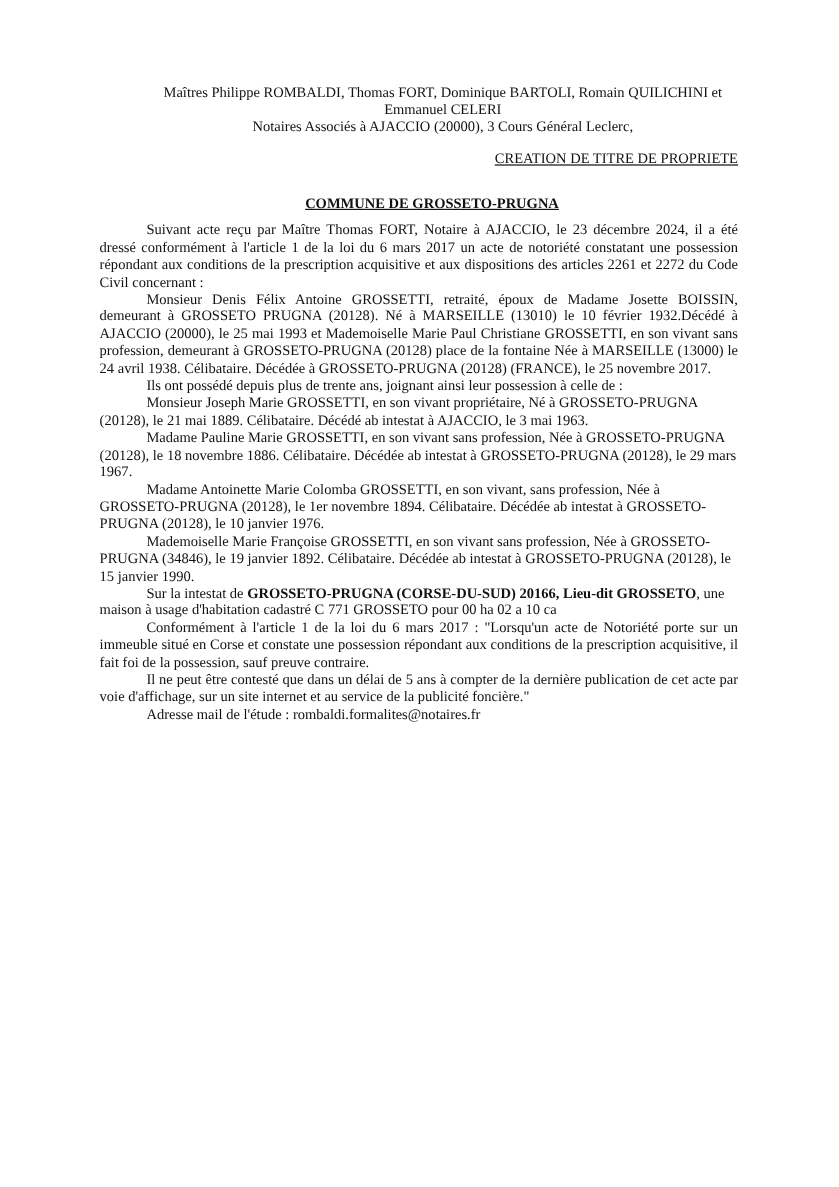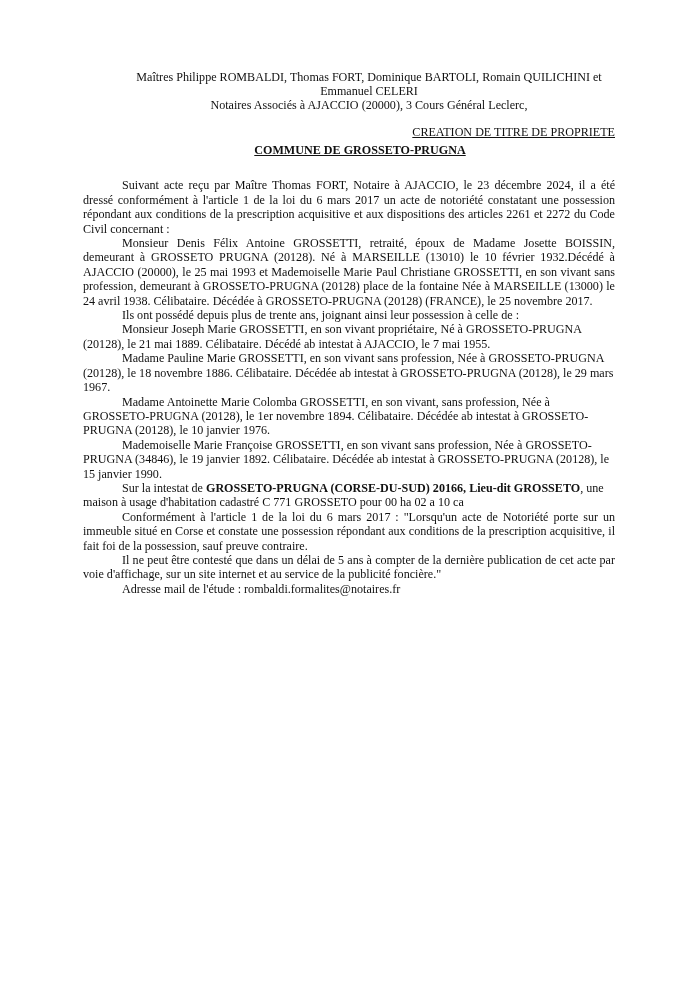--- a/index.html
+++ b/index.html
@@ -2,22 +2,22 @@
 <html><head>
 <meta charset="utf-8">
 <style>
   html, body { margin: 0; padding: 0; background: #ffffff; }
   body { width: 699px; height: 989px; position: relative; overflow: hidden;
          font-family: "Liberation Serif", "DejaVu Serif", serif; color: #111; }
   .page { position: absolute; left: 83px; top: 70px; width: 532px; font-size: 12.1px; line-height: 14.4px; }
   .header { text-align: center; margin-left: 30px; margin-right: -10px; }
   .header div { line-height: 14.2px; }
   .title1 { text-align: right; margin-top: 12px; margin-left: 22px; text-decoration: underline; }
-  .title2 { text-align: center; margin-top: 4px; margin-left: 22px; font-weight: bold; text-decoration: underline; }
-  .body { margin-top: 21px; }
+  .title2 { text-align: center; margin-top: 23px; margin-left: 22px; font-weight: bold; text-decoration: underline; }
+  .body { margin-top: 8px; }
   .p { text-align: justify; text-indent: 39px; margin: 0; }
   .p.left { text-align: left; }
   b { font-weight: bold; }
 </style>
 </head>
 <body>
 
 <div class="page">
   <div class="header">
     <div>Maîtres Philippe ROMBALDI, Thomas FORT, Dominique BARTOLI, Romain QUILICHINI et</div>
@@ -25,21 +25,21 @@
     <div>Notaires Associés à AJACCIO (20000), 3 Cours Général Leclerc,</div>
   </div>
 
   <div class="title1">CREATION DE TITRE DE PROPRIETE</div>
   <div class="title2">COMMUNE DE GROSSETO-PRUGNA</div>
 
   <div class="body">
     <p class="p">Suivant acte reçu par Maître Thomas FORT, Notaire à AJACCIO, le 23 décembre 2024, il a été dressé conformément à l'article 1 de la loi du 6 mars 2017 un acte de notoriété constatant une possession répondant aux conditions de la prescription acquisitive et aux dispositions des articles 2261 et 2272 du Code Civil concernant :</p>
     <p class="p">Monsieur Denis Félix Antoine GROSSETTI, retraité, époux de Madame Josette BOISSIN, demeurant à GROSSETO PRUGNA (20128). Né à MARSEILLE (13010) le 10 février 1932.Décédé à AJACCIO (20000), le 25 mai 1993 et Mademoiselle Marie Paul Christiane GROSSETTI, en son vivant sans profession, demeurant à GROSSETO-PRUGNA (20128) place de la fontaine Née à MARSEILLE (13000) le 24 avril 1938. Célibataire. Décédée à GROSSETO-PRUGNA (20128) (FRANCE), le 25 novembre 2017.</p>
     <p class="p left">Ils ont possédé depuis plus de trente ans, joignant ainsi leur possession à celle de :</p>
-    <p class="p left">Monsieur Joseph Marie GROSSETTI, en son vivant propriétaire, Né à GROSSETO-PRUGNA (20128), le 21 mai 1889. Célibataire. Décédé ab intestat à AJACCIO, le 7 mai 1955.</p>
+    <p class="p left">Monsieur Joseph Marie GROSSETTI, en son vivant propriétaire, Né à GROSSETO-PRUGNA (20128), le 21 mai 1889. Célibataire. Décédé ab intestat à AJACCIO, le 3 mai 1963.</p>
     <p class="p left">Madame Pauline Marie GROSSETTI, en son vivant sans profession, Née à GROSSETO-PRUGNA (20128), le 18 novembre 1886. Célibataire. Décédée ab intestat à GROSSETO-PRUGNA (20128), le 29 mars 1967.</p>
     <p class="p left">Madame Antoinette Marie Colomba GROSSETTI, en son vivant, sans profession, Née à GROSSETO-PRUGNA (20128), le 1er novembre 1894. Célibataire. Décédée ab intestat à GROSSETO-PRUGNA (20128), le 10 janvier 1976.</p>
     <p class="p left">Mademoiselle Marie Françoise GROSSETTI, en son vivant sans profession, Née à GROSSETO-PRUGNA (34846), le 19 janvier 1892. Célibataire. Décédée ab intestat à GROSSETO-PRUGNA (20128), le 15 janvier 1990.</p>
     <p class="p left"><span>Sur la intestat de </span><b>GROSSETO-PRUGNA (CORSE-DU-SUD) 20166, Lieu-dit GROSSETO</b><span>, une maison à usage d'habitation cadastré C 771 GROSSETO pour 00 ha 02 a 10 ca</span></p>
     <p class="p">Conformément à l'article 1 de la loi du 6 mars 2017 : "Lorsqu'un acte de Notoriété porte sur un immeuble situé en Corse et constate une possession répondant aux conditions de la prescription acquisitive, il fait foi de la possession, sauf preuve contraire.</p>
     <p class="p">Il ne peut être contesté que dans un délai de 5 ans à compter de la dernière publication de cet acte par voie d'affichage, sur un site internet et au service de la publicité foncière."</p>
     <p class="p left"><span>Adresse mail de l'étude : </span><span>rombaldi.formalites@notaires.fr</span></p>
   </div>
 </div>
 

